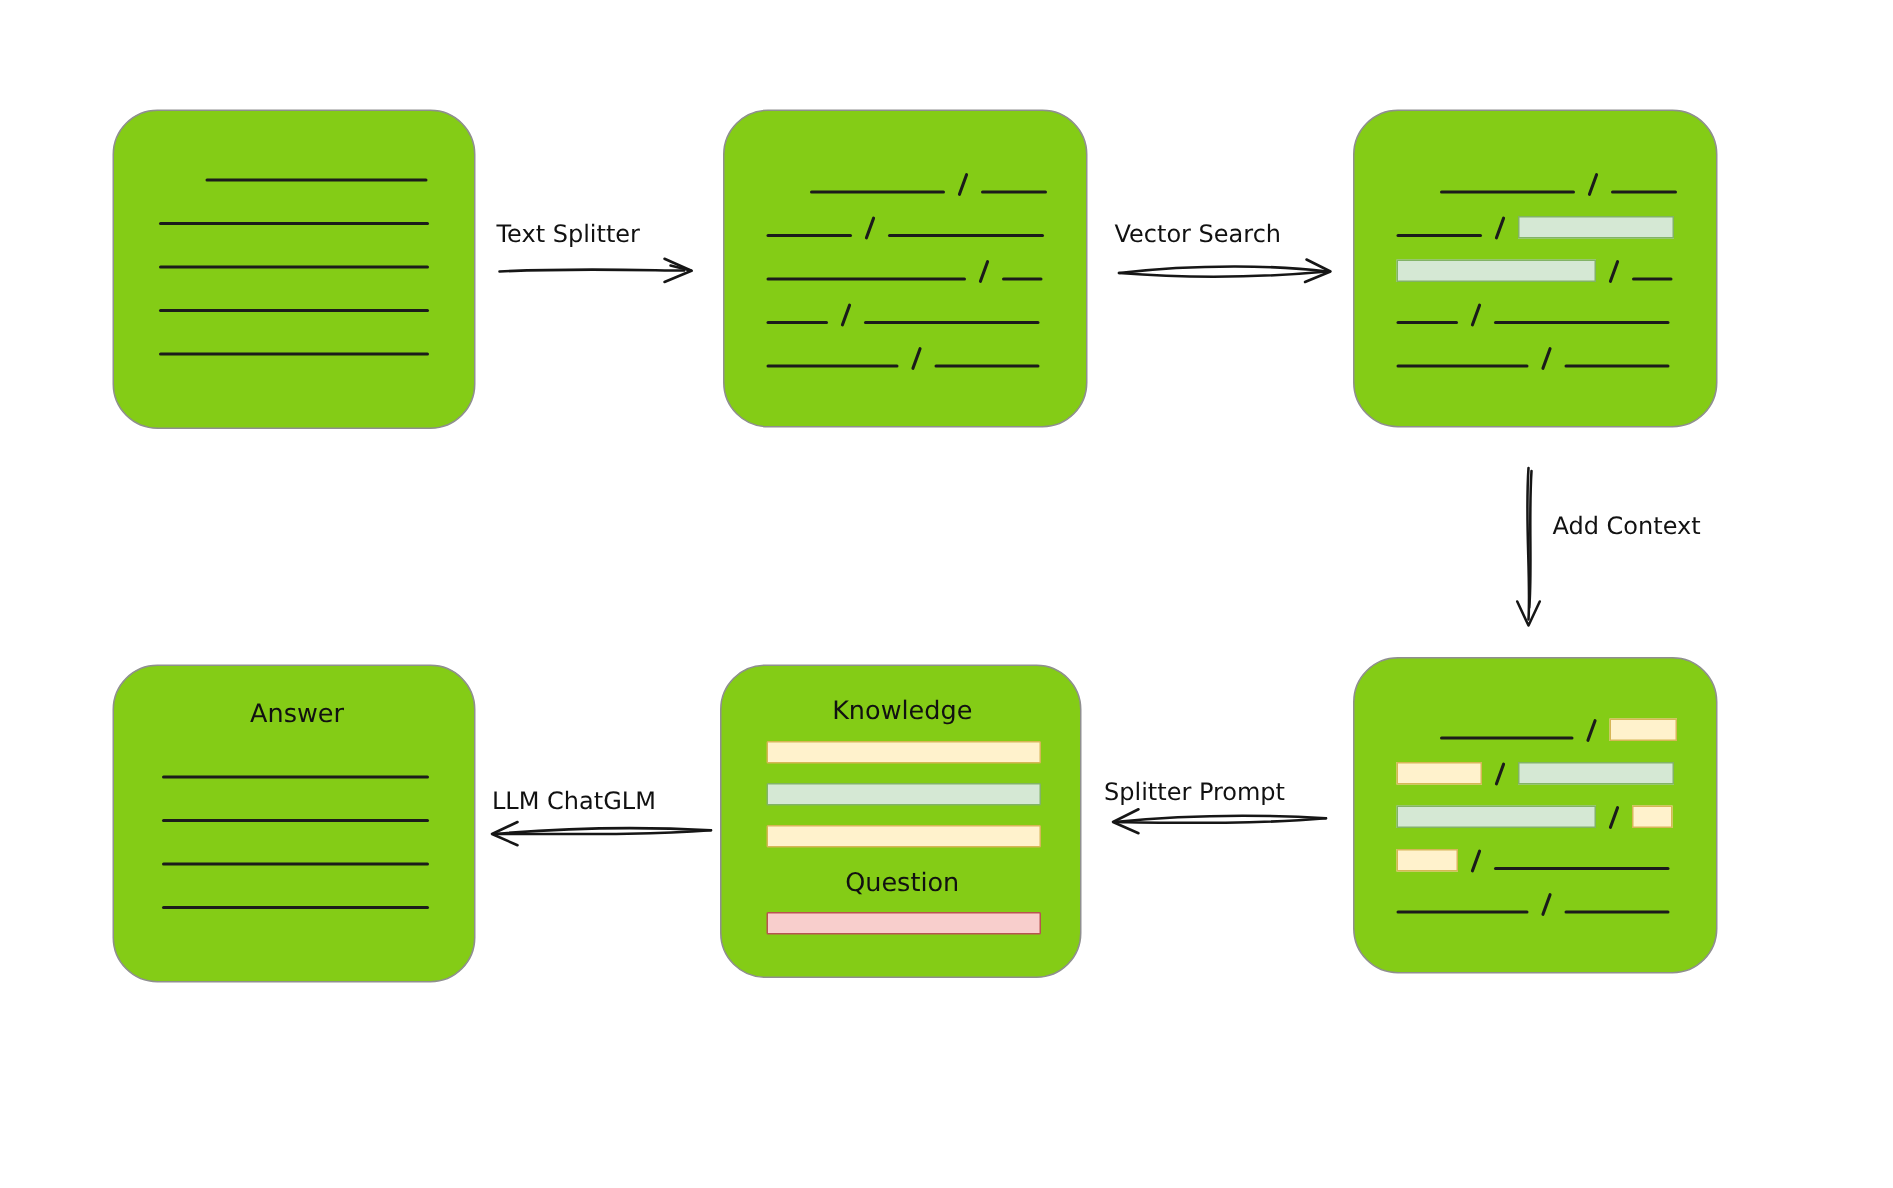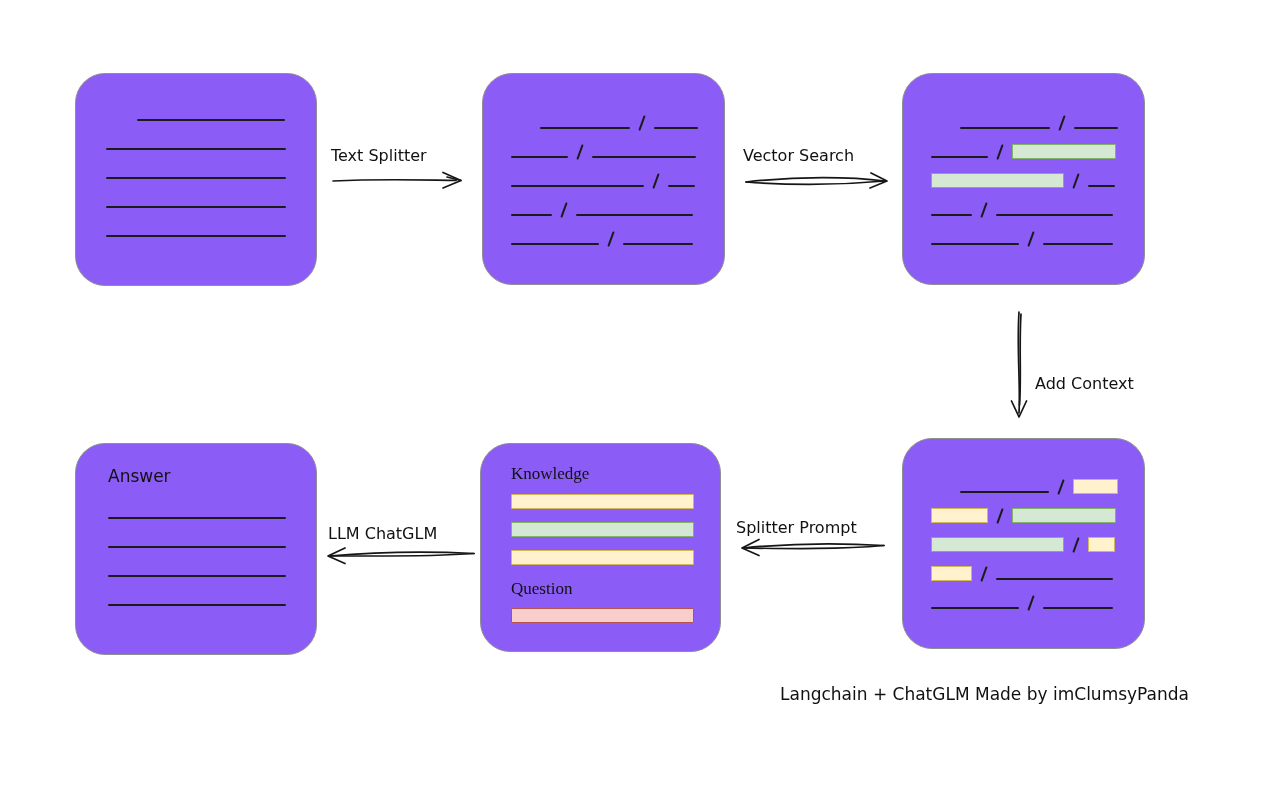--- a/index.html
+++ b/index.html
@@ -1,22 +1,23 @@
 <!DOCTYPE html>
 <html style="--green-fill: #d5e8d4; --green-stroke: #82b366; --yellow-fill: #fff2cc; --yellow-stroke: #d6b656; --red-fill: #f8cecc; --red-stroke: #b85450; --box-border: #8f8f8f; --ink: #1b1b1b;"><head>
 <meta charset="utf-8">
 <style>
   html,body{margin:0;padding:0;background:#ffffff;}
   .canvas{
     position:relative;width:1262px;height:792px;background:#ffffff;overflow:hidden;
     font-family:"DejaVu Sans", sans-serif;color:#1b1b1b;
   }
   .card{
-    position:absolute;background:#8b5cf6;border:1px solid #8f8f8f;border-radius:30px;
+    position:absolute;background:#84cc16;border:1px solid #8f8f8f;border-radius:30px;
     box-sizing:border-box;
+    text-align:center;
   }
   .rows{display:flex;flex-direction:column;}
   .row{display:flex;align-items:flex-end;height:29px;column-gap:7px;}
   .seg-line{height:2px;background:#1b1b1b;border-radius:1px;display:inline-block;}
   .space{display:inline-block;height:1px;}
   .slash{
     display:inline-block;width:2px;height:16px;background:#1b1b1b;border-radius:1px;
     transform:rotate(20deg);margin:0 4px -2px 4px;
   }
   .seg-box{display:inline-block;height:15px;box-sizing:border-box;margin-bottom:-1px;}
@@ -157,21 +158,21 @@
           <span class="seg-line" style="width: 117px;"></span>
         </div>
         <div class="row">
           <span class="seg-line" style="width: 88px;"></span>
           <span class="slash"></span>
           <span class="seg-line" style="width: 70px;"></span>
         </div>
       </div>
   </div>
 
-  <div class="card" style="left:480px;top:443px;width:241px;height:209px;font-family:Liberation Serif, serif;">
+  <div class="card" style="left:480px;top:443px;width:241px;height:209px;">
     <div class="prompt-inner">
       <div class="card-title">Knowledge</div>
       <div class="bars">
           <div class="bar yellow"></div>
           <div class="bar green"></div>
           <div class="bar yellow"></div>
         </div>
       <div class="card-title question-label">Question</div>
       <div class="question-bars">
           <div class="bar red"></div>
@@ -222,19 +223,18 @@
     </g>
     <g>
       <path d="M474,553.5 C422,550.8 378,551.8 329,556"></path>
       <path d="M474,553.5 C426,557 378,555.8 329,556"></path>
       <path d="M345,548 L328,556 L345,563.5"></path>
     </g>
   </svg>
 
   <div class="arrow-label centered" style="left:331px;top:147px;width:132px;">Text Splitter</div>
   <div class="arrow-label centered" style="left:743px;top:147px;width:142px;">Vector Search</div>
-  <div class="arrow-label" style="left:1035px;top:375px;">Add Context</div>
+  <div class="arrow-label" style="left:1035px;top:342px;">Add Context</div>
   <div class="arrow-label centered" style="left:736px;top:519px;width:150px;">Splitter Prompt</div>
   <div class="arrow-label centered" style="left:328px;top:525px;width:132px;">LLM ChatGLM</div>
 
-  <div class="caption">Langchain + ChatGLM Made by imClumsyPanda</div>
 
 </div>
 
 </body></html>

